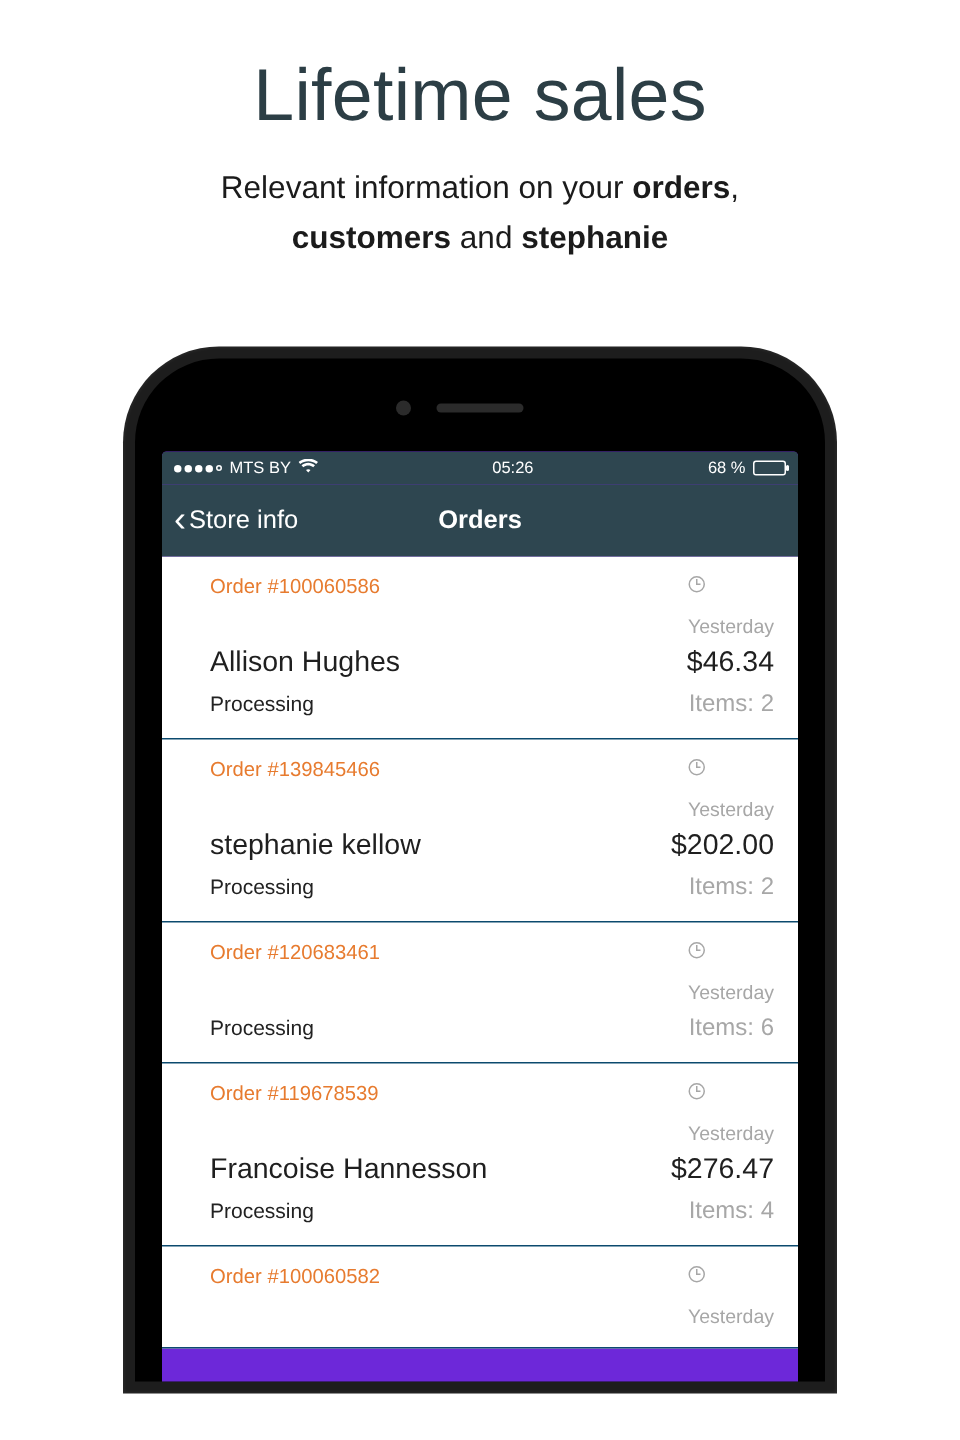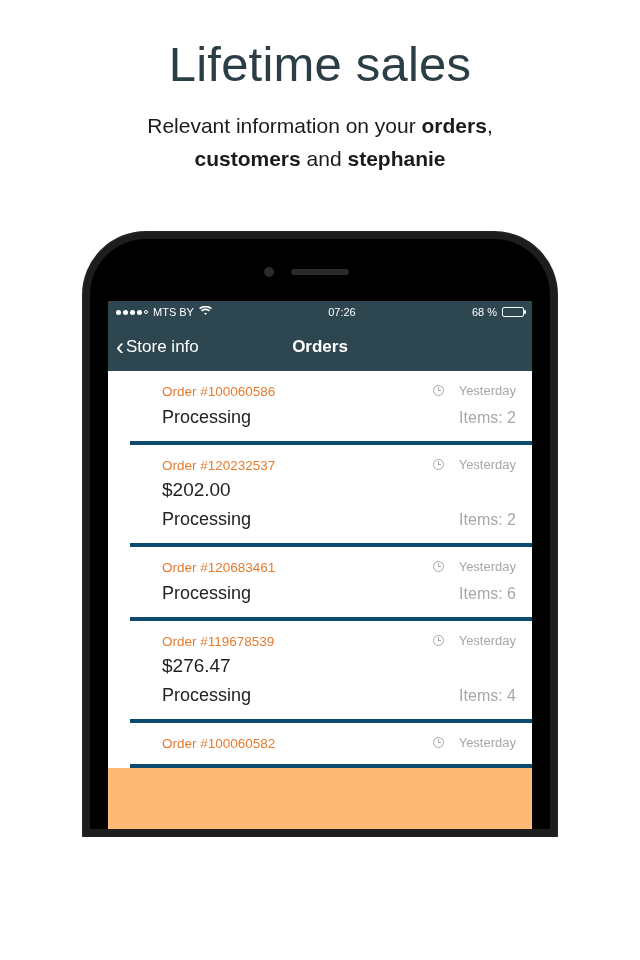--- a/index.html
+++ b/index.html
@@ -62,24 +62,24 @@
     position: absolute;
     top: 28px;
     left: 50%;
     transform: translateX(-56px);
     width: 10px;
     height: 10px;
     background: #2b2b2b;
     border-radius: 50%;
   }
   .screen {
-    background: #fdba74;
+    background: #6d28d9;
     border-radius: 3px 3px 0 0;
     overflow: hidden;
-    height: 528px;
+    height: 620px;
   }
   .statusbar {
     background: #2e4650;
     color: #fff;
     height: 22px;
     display: flex;
     align-items: center;
     justify-content: space-between;
     padding: 0 8px;
     font-size: 11px;
@@ -110,42 +110,41 @@
     color: #fff;
   }
   .chev { font-size: 24px; line-height: 1; font-weight: 300; }
   .nav-title {
     position: absolute; left: 50%; transform: translateX(-50%);
     font-size: 17px; font-weight: 600;
   }
   .list { background: #fff; }
   .row {
     padding: 12px 16px 13px 32px;
-    border-bottom: 4px solid #0c4a6e;
-    margin-left: 22px;
+    border-bottom: 1px solid #0c4a6e;
   }
   .row-top, .row-mid, .row-bot {
     display: flex; justify-content: space-between; align-items: baseline;
   }
   .order-num { color: #e77b2f; font-size: 13.5px; font-weight: 400; }
-  .date { color: #a7a7a7; font-size: 13px; display: flex; align-items: center; gap: 15px; }
+  .date { color: #a7a7a7; font-size: 13px; display: flex; align-items: flex-start; gap: 15px; flex-direction: column; }
   .clock {
     width: 11px; height: 11px; border: 1.2px solid #a7a7a7; border-radius: 50%; position: relative; display:inline-block;
   }
   .clock::before {
     content:""; position:absolute; left:4px; top:1px; width:1.2px; height:4px; background:#a7a7a7;
   }
   .clock::after {
     content:""; position:absolute; left:4px; top:4px; width:3px; height:1.2px; background:#a7a7a7;
   }
   .row-mid { margin-top: 6px; }
   .cust { font-size: 19px; color: #1f1f1f; }
   .amount { font-size: 19px; color: #1f1f1f; }
   .row-bot { margin-top: 8px; }
-  .status { font-size: 18px; color: #222; }
+  .status { font-size: 14px; color: #222; }
   .items { font-size: 16px; color: #a7a7a7; }
 </style>
 </head>
 <body>
 
 <div class="hero">
   <div class="hero-title">Lifetime sales</div>
   <div class="hero-sub">
     <span>Relevant information on your </span><b>orders</b><span>, </span><br>
     <b>customers</b><span> and </span><b>stephanie</b>
@@ -168,21 +167,21 @@
                 <span class="dot"></span>
                 <span class="dot empty"></span>
             </span>
             <span>MTS BY</span>
             <span class="wifi">
               <svg width="13" height="10" viewBox="0 0 13 10">
                   <path d="M6.5 9L8 7.3C7.2 6.6 5.8 6.6 5 7.3L6.5 9zM3.2 5.5C5 3.9 8 3.9 9.8 5.5L11 4.2C8.5 1.9 4.5 1.9 2 4.2L3.2 5.5zM0 2C3.6-1 9.4-1 13 2L11.8 3.3C8.9 0.8 4.1 0.8 1.2 3.3L0 2z" fill="#fff"></path>
                 </svg>
             </span>
           </div>
-          <div>07:26</div>
+          <div>05:26</div>
           <div class="sb-right">
             <span>68 %</span>
             <span class="battery"><span class="battery-fill"></span></span>
           </div>
         </div>
 
         <div class="navbar">
           <div class="back">
             <span class="chev">‹</span>
             <span>Store info</span>
@@ -192,34 +191,39 @@
 
         <div class="list" id="orders-list">
             <div class="row">
               <div class="row-top">
                 <span class="order-num">Order #100060586</span>
                 <span class="date">
                   <span class="clock"></span>
                   <span>Yesterday</span>
                 </span>
               </div>
+              <div class="row-mid">
+                <span class="cust">Allison Hughes</span>
+                <span class="amount">$46.34</span>
+              </div>
               <div class="row-bot">
                 <span class="status">Processing</span>
                 <span class="items">Items: 2</span>
               </div>
             </div>
             <div class="row">
               <div class="row-top">
-                <span class="order-num">Order #120232537</span>
+                <span class="order-num">Order #139845466</span>
                 <span class="date">
                   <span class="clock"></span>
                   <span>Yesterday</span>
                 </span>
               </div>
               <div class="row-mid">
+                <span class="cust">stephanie kellow</span>
                 <span class="amount">$202.00</span>
               </div>
               <div class="row-bot">
                 <span class="status">Processing</span>
                 <span class="items">Items: 2</span>
               </div>
             </div>
             <div class="row">
               <div class="row-top">
                 <span class="order-num">Order #120683461</span>
@@ -235,20 +239,21 @@
             </div>
             <div class="row">
               <div class="row-top">
                 <span class="order-num">Order #119678539</span>
                 <span class="date">
                   <span class="clock"></span>
                   <span>Yesterday</span>
                 </span>
               </div>
               <div class="row-mid">
+                <span class="cust">Francoise Hannesson</span>
                 <span class="amount">$276.47</span>
               </div>
               <div class="row-bot">
                 <span class="status">Processing</span>
                 <span class="items">Items: 4</span>
               </div>
             </div>
             <div class="row">
               <div class="row-top">
                 <span class="order-num">Order #100060582</span>

